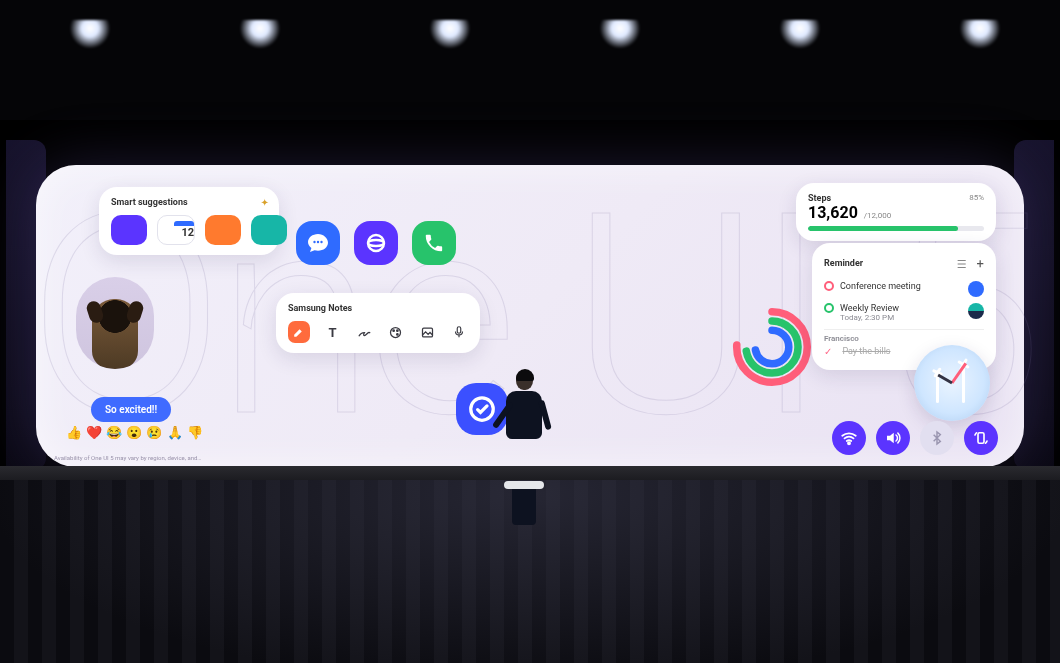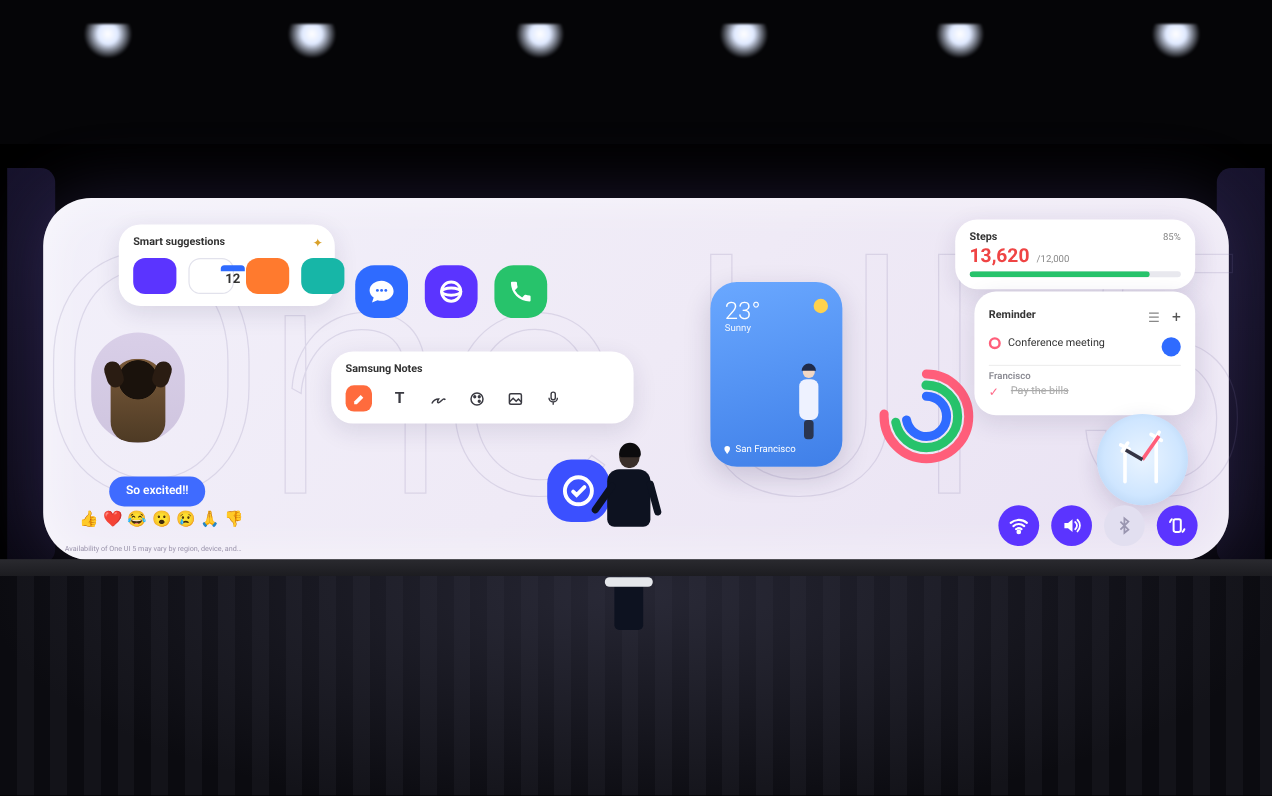--- a/index.html
+++ b/index.html
@@ -43,41 +43,41 @@
   .presenter .arm.r { right:6px; transform:rotate(-15deg);}
 
   
   .card { position:absolute; background:#fff; border-radius:18px; box-shadow:0 6px 20px rgba(40,30,80,.12); padding:10px 12px;}
   .title-sm { font-size:9px; font-weight:700; color:#333;}
   .muted    { color:#8b8b93; font-size:8px;}
 
   
   .suggest { left:63px; top:22px; width:180px; }
   .suggest .row{display:flex;gap:10px;margin-top:8px;}
-  .sicon{width:30px;height:30px;border-radius:10px;display:flex;align-items:center;justify-content:center;color:#fff;padding-left:36px;}
+  .sicon{width:30px;height:30px;border-radius:10px;display:flex;align-items:flex-end;justify-content:center;color:#fff;padding-left:36px;}
   .spark{position:absolute;right:10px;top:10px;color:#d9a12a;font-size:10px;}
 
   
   .photo{position:absolute;left:40px;top:112px;width:78px;height:92px;border-radius:40px;overflow:hidden;background:linear-gradient(180deg,#d9cfe8,#cfc5df);display:flex;align-items:flex-end;justify-content:center;}
   .dog{width:46px;height:70px;background:radial-gradient(circle at 50% 25%,#1a120c 0 28%,transparent 29%),linear-gradient(#7a5a3a,#4d3a24);border-radius:22px 22px 18px 18px;position:relative;}
   .dog::before,.dog::after{content:"";position:absolute;top:2px;width:14px;height:22px;background:#2a1c12;border-radius:8px;}
   .dog::before{left:-4px;transform:rotate(-18deg);} .dog::after{right:-4px;transform:rotate(18deg);}
 
   
   .bubble{position:absolute;left:55px;top:232px;background:#3f6bff;color:#fff;font-size:10px;font-weight:600;padding:7px 14px;border-radius:16px;}
   .emojis{position:absolute;left:30px;top:260px;display:flex;gap:4px;}
   .emojis span{font-size:13px;}
   .footnote{position:absolute;left:18px;bottom:6px;font-size:6px;color:#9a93ab;}
 
   
   .approw{position:absolute;left:260px;top:56px;display:flex;gap:14px;}
   .app{width:44px;height:44px;border-radius:16px;display:flex;align-items:center;justify-content:center;color:#fff;}
 
   
-  .notes{left:240px;top:128px;width:252px;}
+  .notes{left:240px;top:128px;width:204px;}
   .notes .tools{display:flex;gap:14px;margin-top:8px;align-items:center;}
   .tool{width:18px;height:18px;display:flex;align-items:center;justify-content:center;color:#3a3a42;}
   .tool.hl{width:22px;height:22px;border-radius:7px;background:#ff6b3d;color:#fff;}
 
   
   .check{position:absolute;left:420px;top:218px;width:52px;height:52px;border-radius:20px;background:#3b50ff;display:flex;align-items:center;justify-content:center;}
   .check svg{width:30px;height:30px;}
 
   
   .weather{position:absolute;left:556px;top:70px;width:110px;height:154px;border-radius:22px;background:linear-gradient(165deg,#6aa8ff,#3f7fe8);color:#fff;padding:12px;box-shadow:0 8px 22px rgba(40,30,80,.18);}
@@ -90,21 +90,21 @@
   .person .cap{position:absolute;top:-2px;left:6px;width:12px;height:6px;border-radius:6px 6px 0 0;background:#1f2b4a;}
   .person .pb{width:16px;height:34px;background:#eef2ff;border-radius:6px;margin:1px auto 0;}
   .person .pl{width:8px;height:16px;background:#2a3550;margin:0 auto;border-radius:3px;}
 
   
   .rings{position:absolute;left:694px;top:140px;width:84px;height:84px;}
   .rings svg{width:84px;height:84px;transform:rotate(-90deg);}
 
   
   .steps{right:28px;top:18px;width:200px;}
-  .steps .big{font-size:16px;font-weight:700;color:#ef4444;}
+  .steps .big{font-size:16px;font-weight:700;color:#000000;}
   .steps .goal{font-size:8px;color:#888;margin-left:2px;}
   .pbar{height:5px;background:#e8e8ee;border-radius:3px;margin-top:4px;overflow:hidden;}
   .pbar>div{height:100%;background:#27c36b;border-radius:3px;}
   .pct{position:absolute;right:12px;top:10px;font-size:8px;color:#888;}
 
   
   .reminder{right:28px;top:78px;width:184px;}
   .reminder .hdr{display:flex;justify-content:space-between;align-items:center;margin-bottom:6px;}
   .rrow{display:flex;align-items:flex-start;gap:6px;font-size:9px;color:#333;padding:3px 0;}
   .rcir{width:10px;height:10px;border-radius:50%;border:2px solid;}
@@ -244,37 +244,20 @@
     </div>
   </div>
 
   <div class="check">
     <svg viewBox="0 0 24 24" fill="none" stroke="#fff" stroke-width="2.6">
         <circle cx="12" cy="12" r="9"></circle>
         <path d="M8.5 12.5l2.3 2.3L16 9.5" stroke-linecap="round"></path>
       </svg>
   </div>
 
-  <div class="weather">
-    <div class="temp">23°</div>
-    <div class="cond">Sunny</div>
-    <div class="sun"></div>
-    <div class="person">
-      <div class="cap"></div>
-        <div class="ph"></div>
-        <div class="pb"></div>
-        <div class="pl"></div>
-    </div>
-    <div class="loc">
-      <svg width="8" height="8" viewBox="0 0 24 24" fill="#fff">
-          <path d="M12 2a7 7 0 00-7 7c0 5 7 13 7 13s7-8 7-13a7 7 0 00-7-7z"></path>
-        </svg>
-      <span>San Francisco</span>
-    </div>
-  </div>
 
   <div class="rings">
     <svg viewBox="0 0 100 100">
       <circle cx="50" cy="50" r="42" fill="none" stroke="#ff5e7a" stroke-width="9" stroke-linecap="round" stroke-dasharray="200 64"></circle>
       <circle cx="50" cy="50" r="31" fill="none" stroke="#27c36b" stroke-width="9" stroke-linecap="round" stroke-dasharray="140 54"></circle>
       <circle cx="50" cy="50" r="20" fill="none" stroke="#2f6bff" stroke-width="9" stroke-linecap="round" stroke-dasharray="90 36"></circle>
     </svg>
   </div>
 
   <div class="card steps">
@@ -294,20 +277,28 @@
       <span class="title-sm">Reminder</span>
       <span>
         <span style="font-size:11px;color:#888">☰</span>
         <span style="font-size:13px;color:#555;margin-left:6px">+</span>
       </span>
     </div>
     <div class="rrow">
       <span class="rcir" style="border-color:#ff5e7a"></span>
       <span>Conference meeting</span>
       <span class="rdot" style="background:#2f6bff"></span>
+    </div>
+    <div class="rrow">
+      <span class="rcir" style="border-color:#27c36b"></span>
+      <span>
+        <div>Weekly Review</div>
+        <div class="muted">Today, 2:30 PM</div>
+      </span>
+      <span class="rdot" style="background:linear-gradient(180deg,#17b6a7 50%,#1b2a4a 50%)"></span>
     </div>
     <div class="sep"></div>
     <div class="muted" style="font-weight:600">Francisco</div>
     <div class="rrow">
       <span class="chk">✓</span>
       <span class="done">Pay the bills</span>
     </div>
   </div>
 
   <div class="watch">

